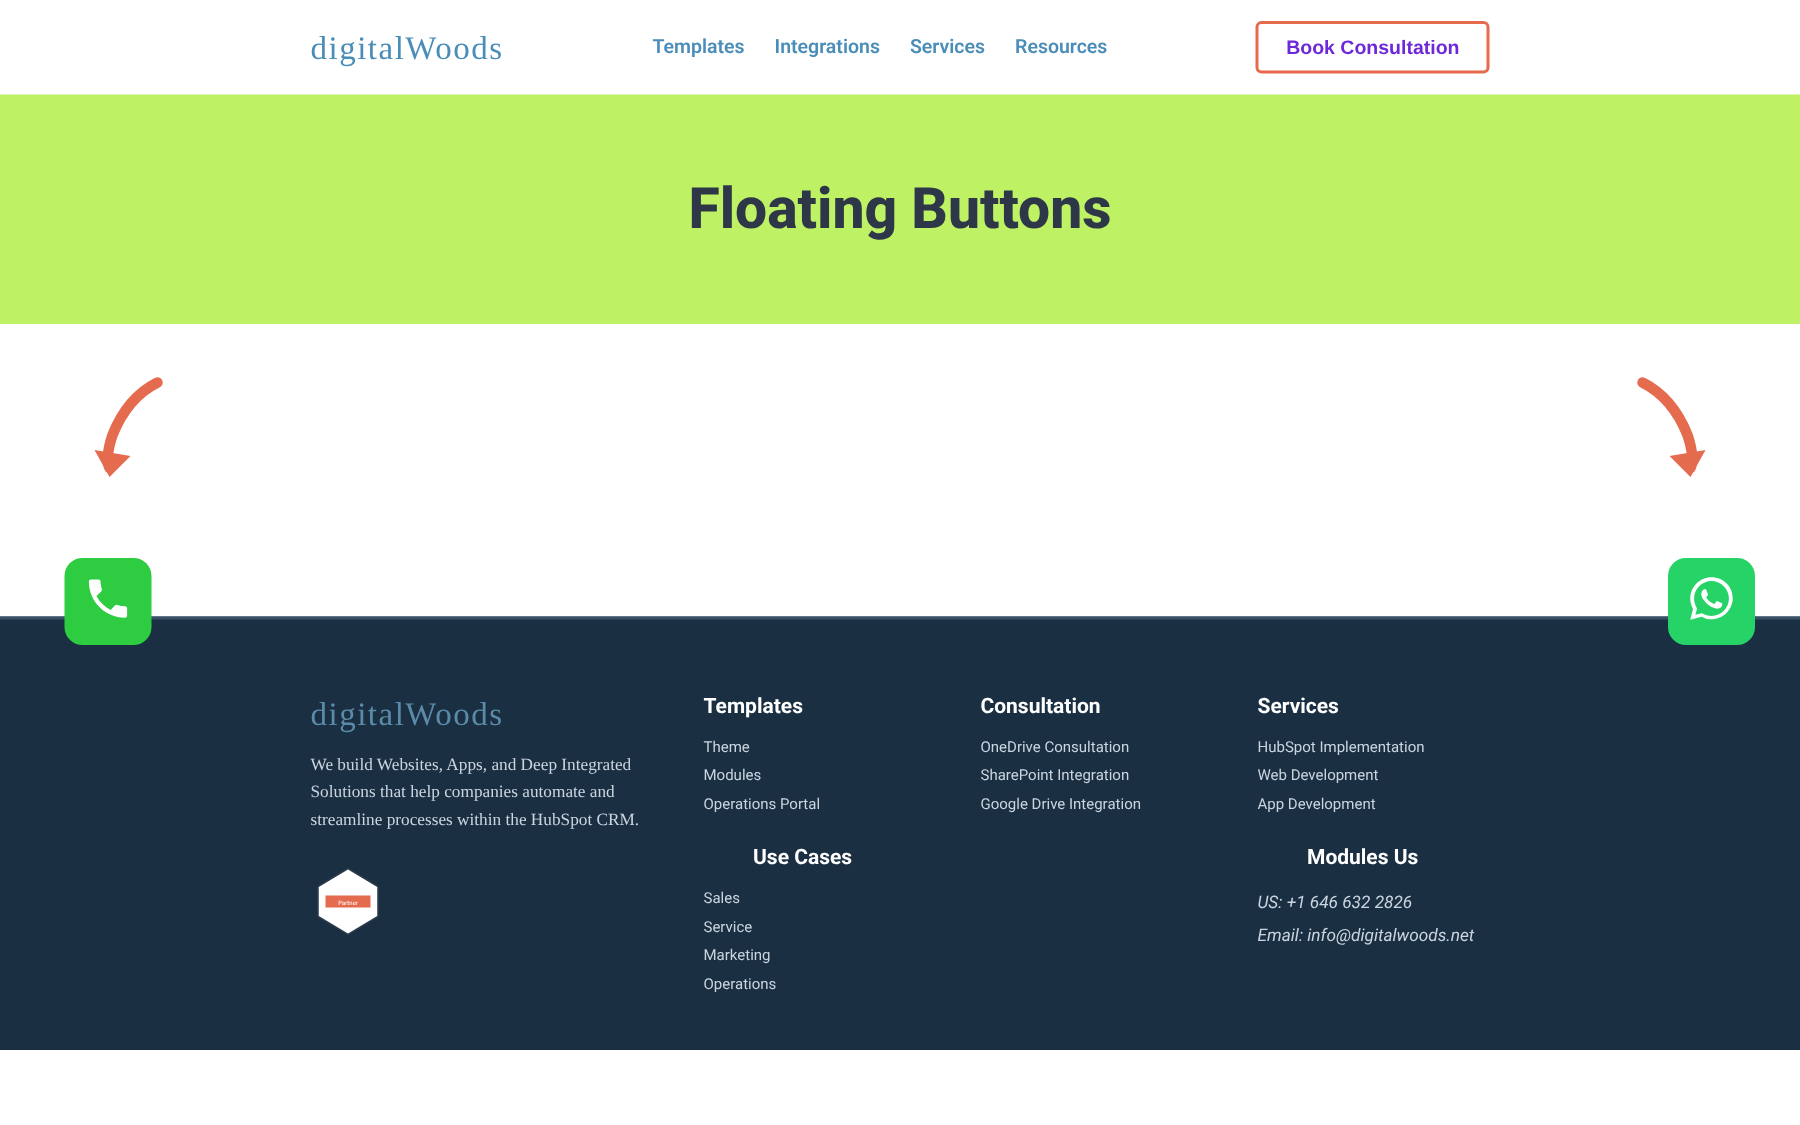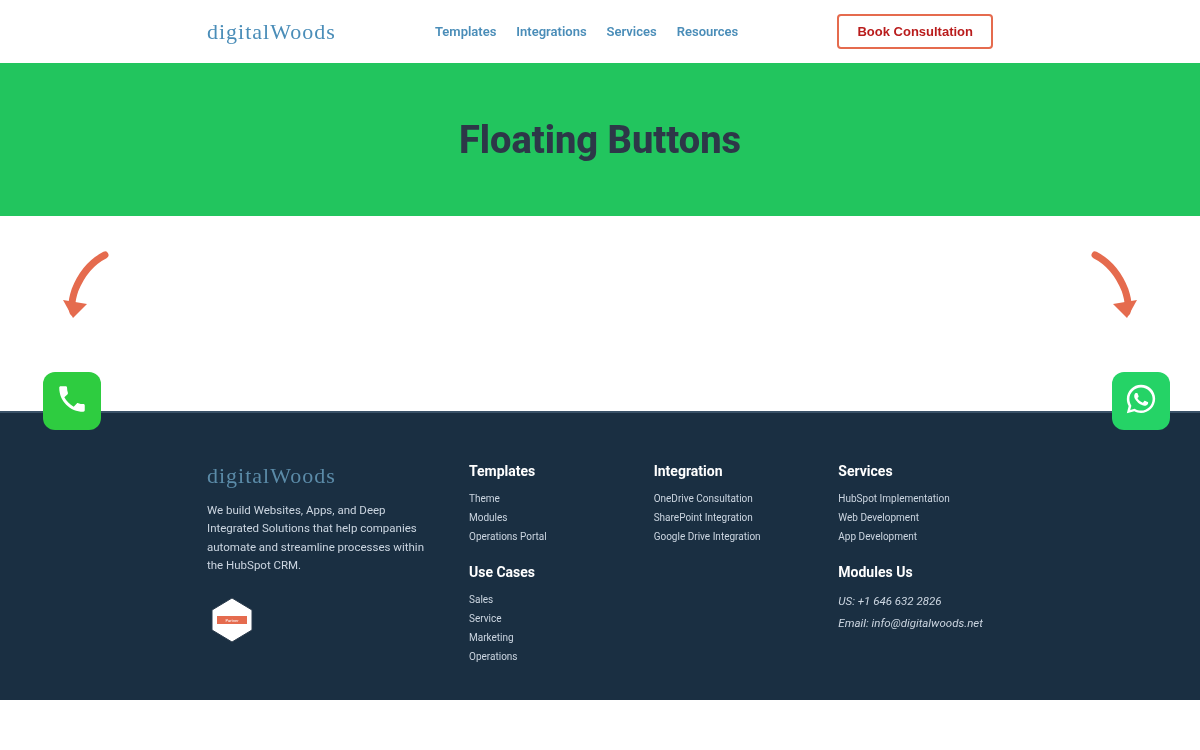--- a/index.html
+++ b/index.html
@@ -2,43 +2,43 @@
 <html><head>
 <meta charset="utf-8">
 <style>
 * { margin: 0; padding: 0; box-sizing: border-box; }
 body { font-family: -apple-system, BlinkMacSystemFont, "Segoe UI", Roboto, sans-serif; background: #fff; color: #2d3748; }
 
 .header { display: flex; align-items: center; justify-content: space-between; padding: 14px 207px; background: #fff; }
 .logo { font-family: Georgia, serif; font-size: 22px; color: #4a8db8; font-weight: 300; letter-spacing: 1px; }
 .nav { display: flex; gap: 20px; }
 .nav-item { color: #4a8db8; font-size: 13px; font-weight: 600; cursor: pointer; }
-.cta-btn { border: 2px solid #e56b4e; color: #b91c1c; background: #fff; padding: 8px 18px; font-size: 13px; font-weight: 600; border-radius: 4px; cursor: pointer; }
+.cta-btn { border: 2px solid #e56b4e; color: #6d28d9; background: #fff; padding: 8px 18px; font-size: 13px; font-weight: 600; border-radius: 4px; cursor: pointer; }
 
-.hero { text-align: center; padding: 55px 207px 30px; background: #22c55e; position: relative; }
+.hero { text-align: center; padding: 55px 207px 30px; background: #bef264; position: relative; }
 .hero-title { font-size: 38px; font-weight: 800; color: #2d3748; margin-bottom: 24px; }
 .hero-desc { font-size: 14px; color: #555; line-height: 1.6; max-width: 760px; margin: 0 auto; }
 
 .arrow-left, .arrow-right { position: absolute; width: 60px; height: 80px; }
 .arrow-left { left: 55px; top: 250px; }
 .arrow-right { right: 55px; top: 250px; }
 .arrow-svg { width: 100%; height: 100%; }
 
 .fab { position: absolute; width: 58px; height: 58px; border-radius: 12px; display: flex; align-items: center; justify-content: center; cursor: pointer; }
 .fab-left { left: 43px; top: 372px; background: #2ecc40; }
 .fab-right { right: 30px; top: 372px; background: #25d366; }
 .fab svg { width: 34px; height: 34px; fill: #fff; }
 
 .footer { background: #1a2f42; color: #cbd5e0; padding: 50px 207px 0; margin-top: 195px; border-top: 2px solid #3a5268; }
 .footer-grid { display: grid; grid-template-columns: 1.5fr 1fr 1fr 1fr; gap: 30px; padding-bottom: 30px; }
 .footer-logo { font-family: Georgia, serif; font-size: 22px; color: #5b8ba8; font-weight: 300; letter-spacing: 1px; margin-bottom: 12px; }
-.footer-desc { font-size: 11.5px; line-height: 1.6; color: #cbd5e0; margin-bottom: 20px; max-width: 260px; }
+.footer-desc { font-size: 11.5px; line-height: 1.6; color: #cbd5e0; margin-bottom: 20px; max-width: 260px; font-family: Liberation Serif, serif; }
 .badge { width: 50px; height: 50px; }
 .footer-col h4 { color: #fff; font-size: 14px; font-weight: 700; margin-bottom: 14px; }
-.footer-col h4.second { margin-top: 22px; }
+.footer-col h4.second { margin-top: 22px; margin-left: 33px; }
 .footer-col ul { list-style: none; }
 .footer-col li { font-size: 10px; color: #cbd5e0; margin-bottom: 8px; cursor: pointer; }
 .footer-col .ct { font-size: 11.5px; color: #cbd5e0; margin-bottom: 8px; font-style: italic; }
 </style>
 </head>
 <body>
 
 <header class="header">
   <div class="logo">digitalWoods</div>
   <nav class="nav">
@@ -104,21 +104,21 @@
       </ul>
       <h4 class="second">Use Cases</h4>
       <ul>
         <li>Sales</li>
         <li>Service</li>
         <li>Marketing</li>
         <li>Operations</li>
       </ul>
     </div>
     <div class="footer-col">
-      <h4>Integration</h4>
+      <h4>Consultation</h4>
       <ul>
         <li>OneDrive Consultation</li>
         <li>SharePoint Integration</li>
         <li>Google Drive Integration</li>
       </ul>
     </div>
     <div class="footer-col">
       <h4>Services</h4>
       <ul>
         <li>HubSpot Implementation</li>

